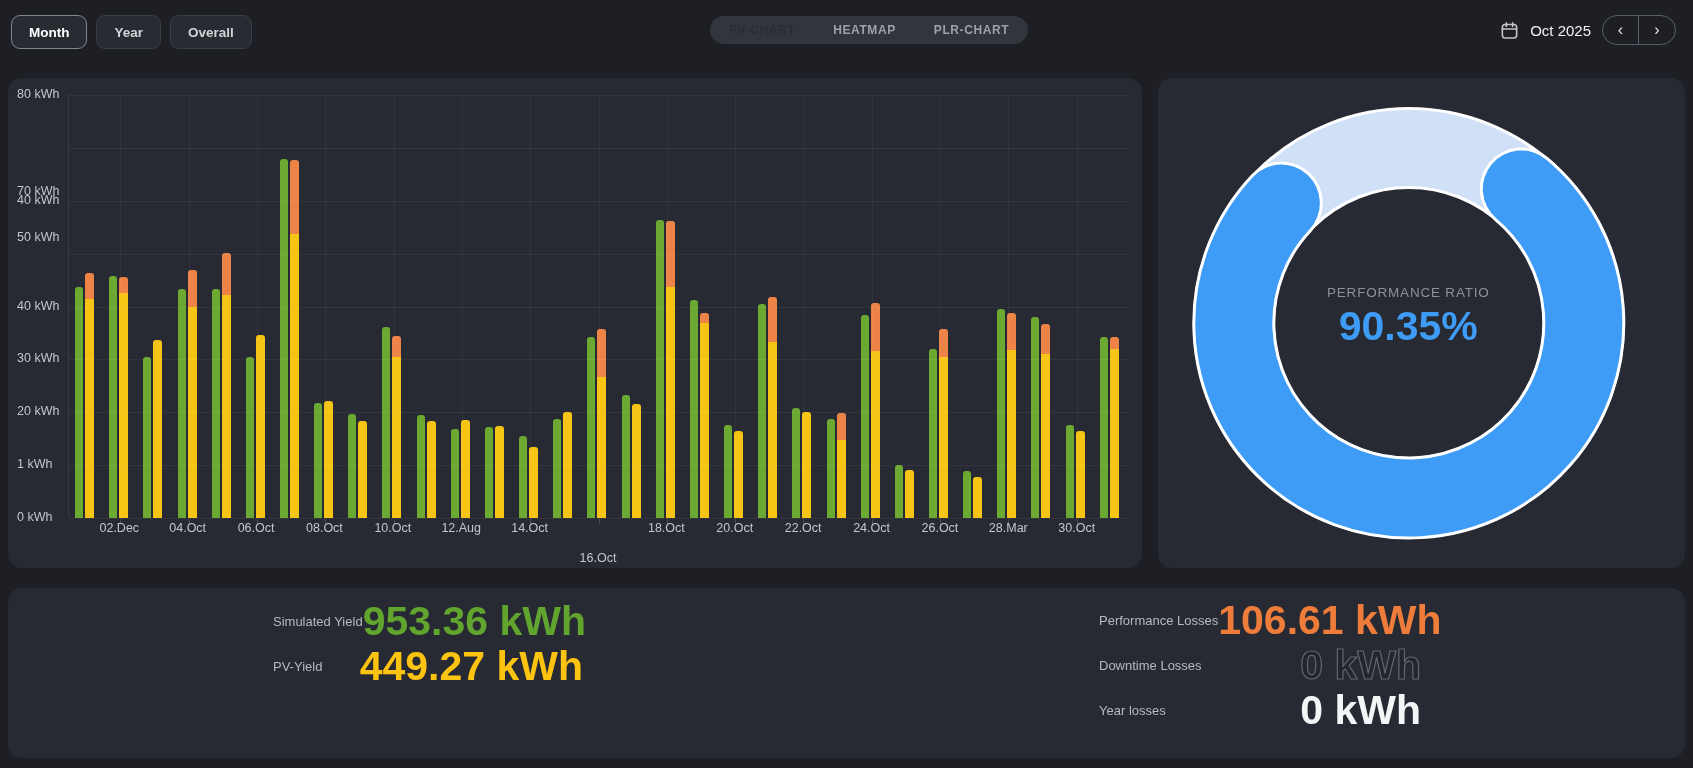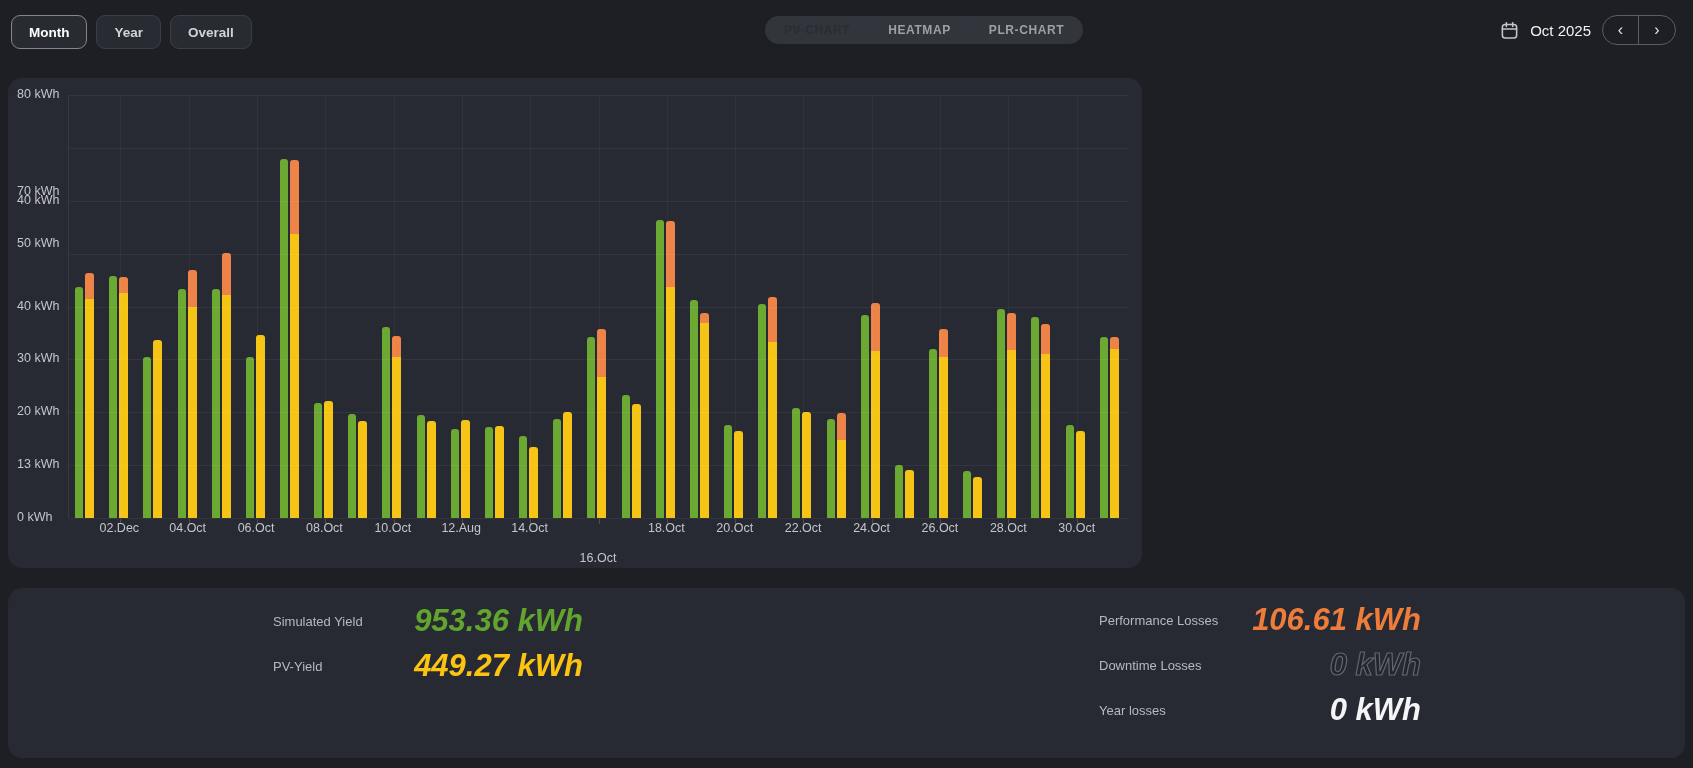--- a/index.html
+++ b/index.html
@@ -14,21 +14,21 @@
   .topbar { position:relative; height:50px; }
   .period-group { position:absolute; left:3px; top:7px; display:flex; gap:9px; }
   .pbtn {
     height:34px; padding:0 17px; border-radius:9px;
     background:#282b32; border:1px solid #3b3e46;
     color:#d2d3d6; font-size:13.5px; font-weight:700; cursor:pointer;
     font-family:inherit;
   }
   .pbtn.active { border-color:#83868e; color:#ffffff; }
   .tabs-group {
-    position:absolute; left:757px; top:8px; height:28px;
+    position:absolute; left:702px; top:8px; height:28px;
     display:flex; align-items:stretch;
     background:#32353b; border-radius:14px;
   }
   .tab {
     border:none; background:transparent; color:#9da0a5;
     font-size:12px; font-weight:700; letter-spacing:.6px;
     padding:0 19px; border-radius:14px; cursor:pointer; font-family:inherit;
   }
   .tab.active { color:#2b2d33; }
   .date-nav { position:absolute; right:9px; top:7px; display:flex; align-items:center; gap:11px; }
@@ -72,21 +72,21 @@
   }
   .donut-label { font-size:13.5px; letter-spacing:.8px; color:#8e9095; font-weight:400; }
   .donut-value { font-size:41px; font-weight:800; color:#3e9cf6; margin-top:3px; }
   
   .stats-panel { margin-top:20px; height:170px; position:relative; background:#272a32; border-radius:14px; }
   .stat-group { position:absolute; }
   .stat-group.left  { left:265px; top:13px; width:310px; }
   .stat-group.right { left:1091px; top:12px; width:322px; }
   .stat-row { display:flex; align-items:center; height:40px; margin-bottom:5px; }
   .stat-label { font-size:13px; color:#b7b9bd; font-weight:400; flex:0 0 auto; }
-  .stat-value { flex:1; text-align:right; font-size:31px; font-weight:800; white-space:nowrap;font-style:italic; }
+  .stat-value { flex:1; text-align:right; font-size:41px; font-weight:800; white-space:nowrap; }
   .stat-value.v-green  { color:#61a52f; }
   .stat-value.v-yellow { color:#fcc310; }
   .stat-value.v-orange { color:#ee7c3a; }
   .stat-value.v-dark-outline { color:#22252b; -webkit-text-stroke:1.2px #63666d; }
   .stat-value.v-white  { color:#f4f5f7; }
 </style>
 </head>
 <body>
 
 <div class="topbar">
@@ -115,25 +115,25 @@
       <button class="nav-btn">›</button>
     </span>
   </div>
 </div>
 
 <div class="main-row">
 
   <div class="panel chart-panel">
     <div class="y-axis-layer" id="yAxis">
         <div class="ylabel" style="top: 432px;">0 kWh</div>
-        <div class="ylabel" style="top: 379.125px;">13 kWh</div>
+        <div class="ylabel" style="top: 379.125px;">1 kWh</div>
         <div class="ylabel" style="top: 326.25px;">20 kWh</div>
         <div class="ylabel" style="top: 273.375px;">30 kWh</div>
         <div class="ylabel" style="top: 220.5px;">40 kWh</div>
-        <div class="ylabel" style="top: 158px;">50 kWh</div>
+        <div class="ylabel" style="top: 152px;">50 kWh</div>
         <div class="ylabel" style="top: 114.75px;">40 kWh</div>
         <div class="ylabel" style="top: 61.875px; margin-top: 44px;">70 kWh</div>
         <div class="ylabel" style="top: 9px;">80 kWh</div>
       </div>
     <div class="plot" id="plot">
       <div class="bars-layer" id="bars">
           <div class="bar-group">
             <div class="bar bar-sim" style="height: 54.625%;"></div>
             <div class="bar bar-pv" style="height: 51.875%;"></div>
             <div class="bar bar-loss" style="bottom: 51.875%; height: 6%;"></div>
@@ -321,25 +321,39 @@
         <div class="xlabel" style="left: 24.1935%;">08.Oct</div>
         <div class="xlabel" style="left: 30.6452%;">10.Oct</div>
         <div class="xlabel" style="left: 37.0968%;">12.Aug</div>
         <div class="xlabel" style="left: 43.5484%;">14.Oct</div>
         <div class="xlabel" style="left: 50%; margin-top: 30px;">16.Oct</div>
         <div class="xlabel" style="left: 56.4516%;">18.Oct</div>
         <div class="xlabel" style="left: 62.9032%;">20.Oct</div>
         <div class="xlabel" style="left: 69.3548%;">22.Oct</div>
         <div class="xlabel" style="left: 75.8065%;">24.Oct</div>
         <div class="xlabel" style="left: 82.2581%;">26.Oct</div>
-        <div class="xlabel" style="left: 88.7097%;">28.Oct</div>
+        <div class="xlabel" style="left: 88.7097%;">28.Mar</div>
         <div class="xlabel" style="left: 95.1613%;">30.Oct</div>
       </div>
   </div>
 
+  <div class="panel donut-panel">
+    <div class="donut-wrap">
+      <svg id="donutSvg" width="440" height="440" viewBox="0 0 440 440">
+        <circle cx="220" cy="220" r="175" fill="none" stroke="#ffffff" stroke-width="82"></circle>
+        <circle id="trackCircle" cx="220" cy="220" r="175" fill="none" stroke="#cfe0f7" stroke-width="76"></circle>
+        <path id="arcOutline" fill="none" stroke="#ffffff" stroke-width="83" stroke-linecap="round" d="M 332.49 85.94 A 175 175 0 1 1 92.56 100.07"></path>
+        <path id="arcMain" fill="none" stroke="#3e9cf6" stroke-width="77" stroke-linecap="round" d="M 332.49 85.94 A 175 175 0 1 1 92.56 100.07"></path>
+      </svg>
+      <div class="donut-center">
+        <div class="donut-label">PERFORMANCE RATIO</div>
+        <div class="donut-value">90.35%</div>
+      </div>
+    </div>
+  </div>
 
 </div>
 
 <div class="stats-panel">
   <div class="stat-group left">
     <div class="stat-row">
       <span class="stat-label">Simulated Yield</span>
       <span class="stat-value v-green">953.36 kWh</span>
     </div>
     <div class="stat-row">

